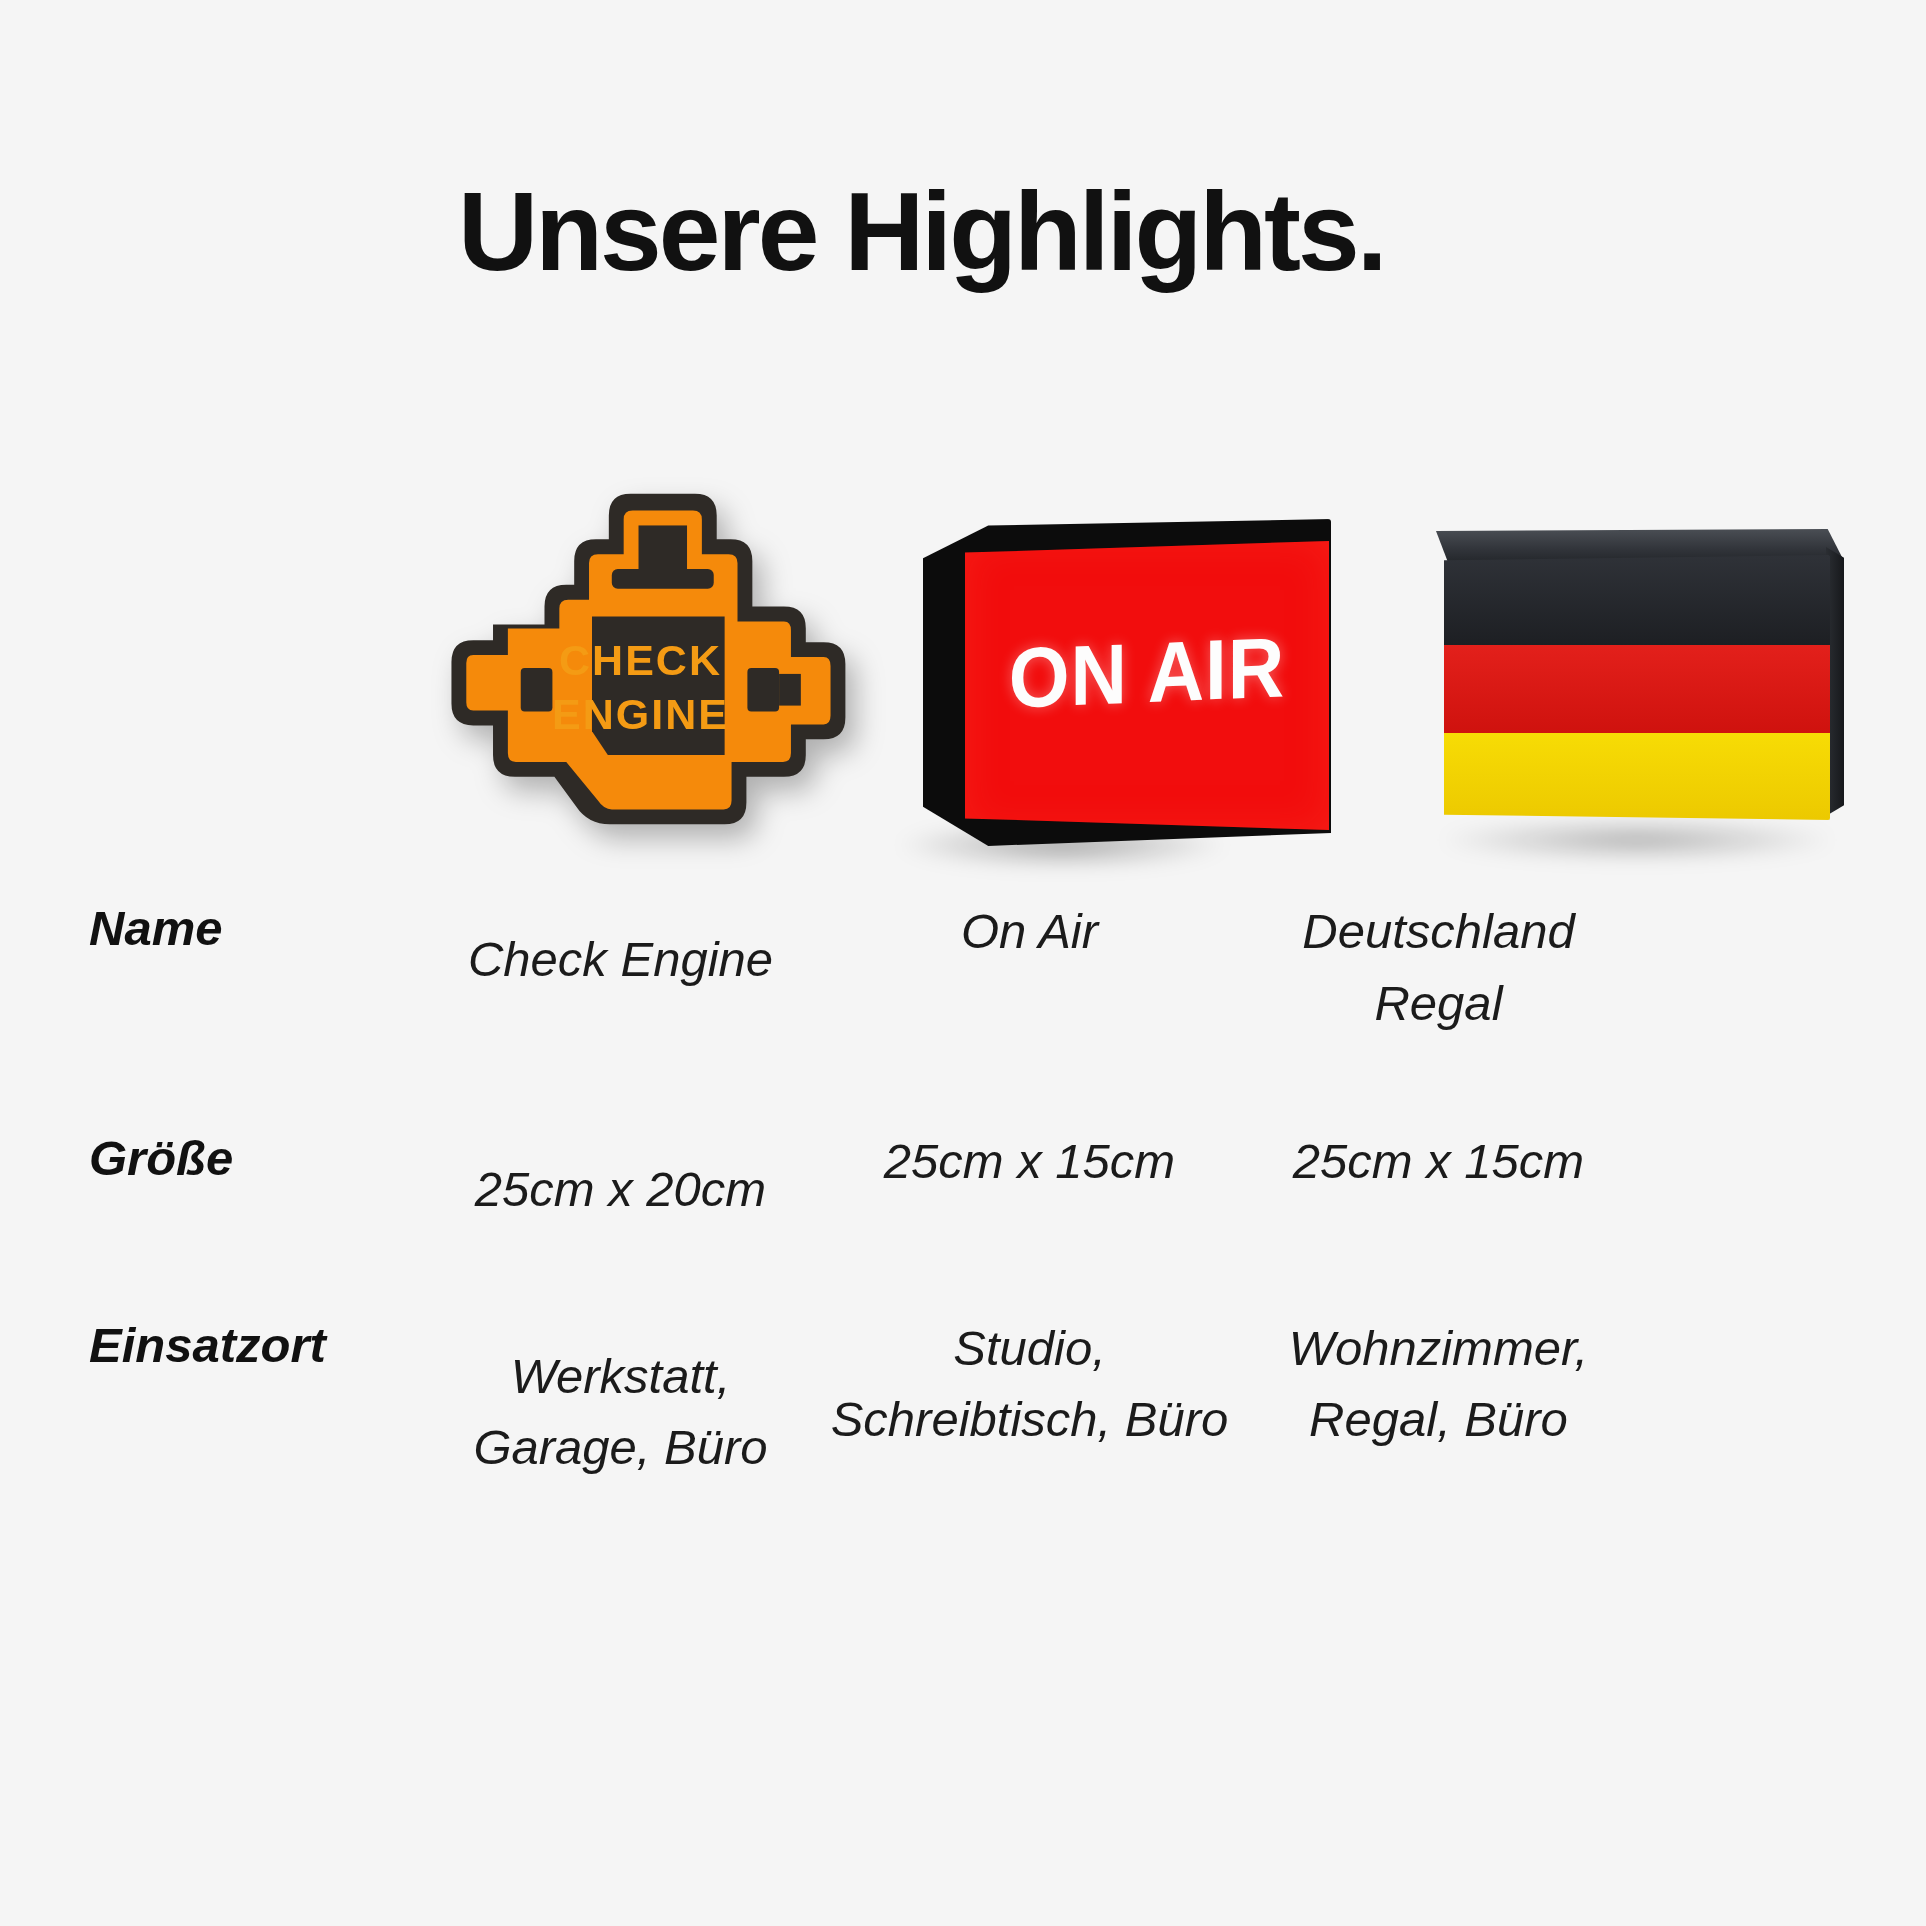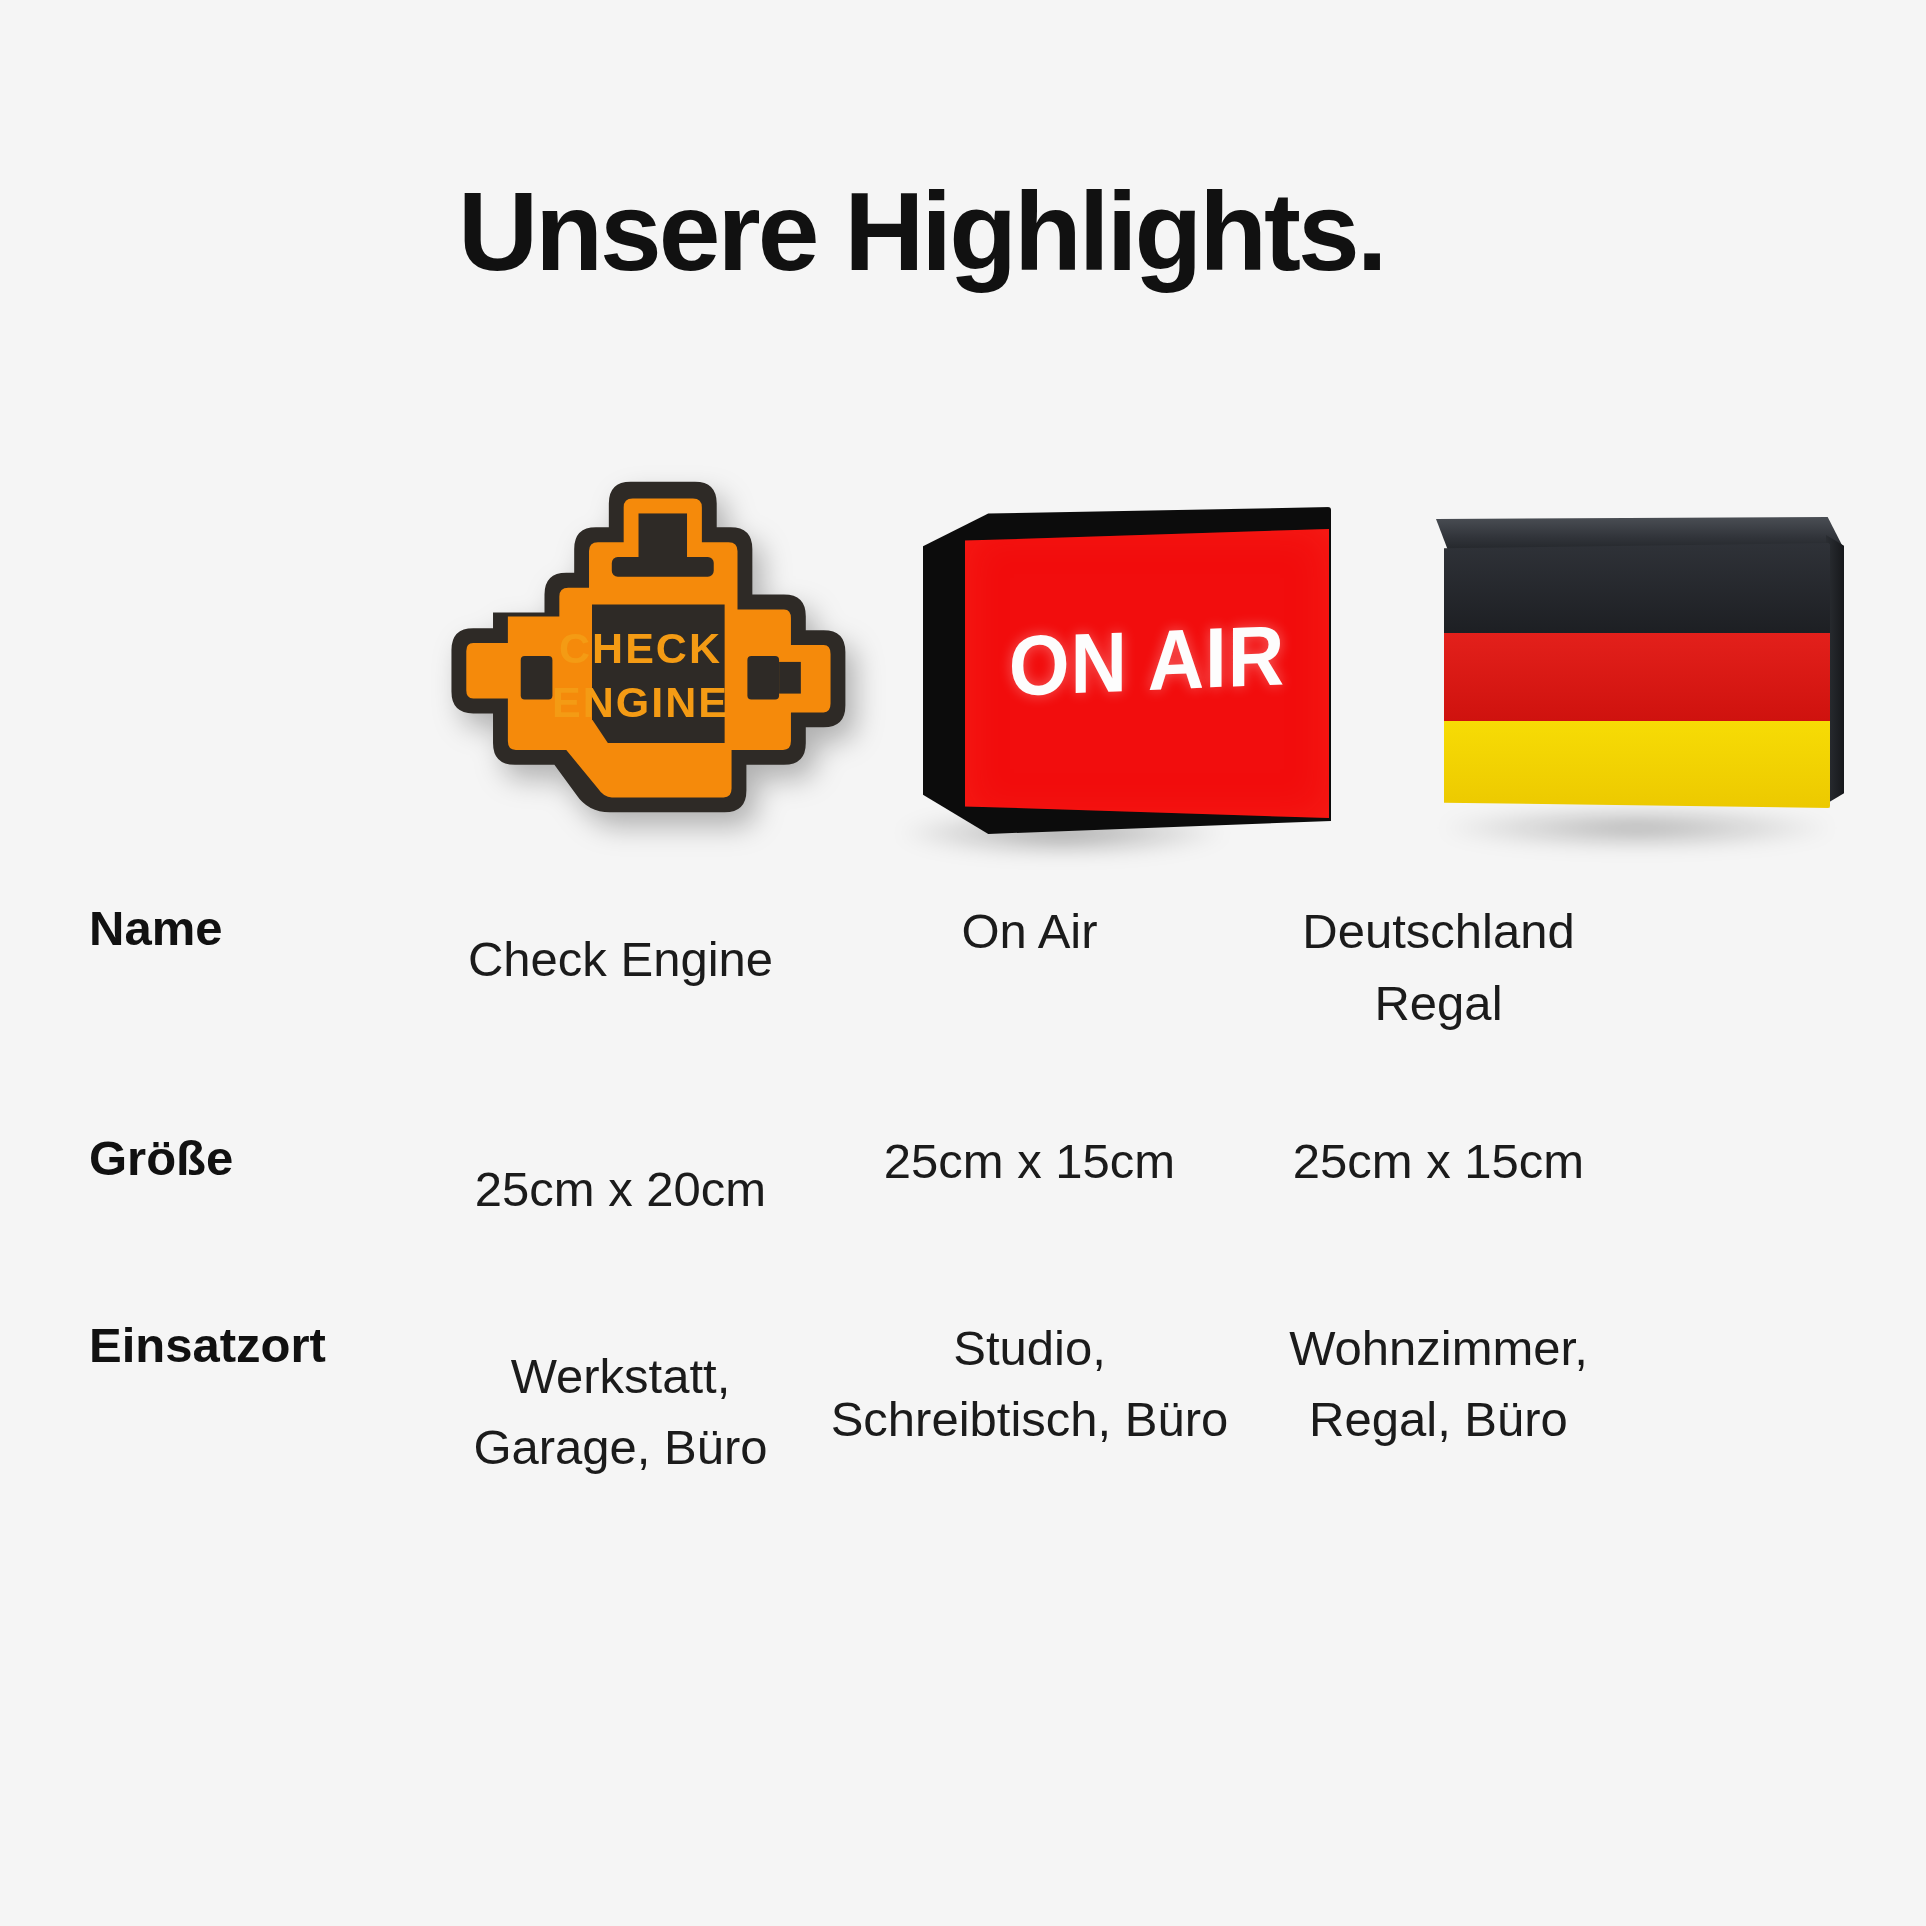--- a/index.html
+++ b/index.html
@@ -17,21 +17,21 @@
     left:458px;top:168px;
     font-size:111px;
     font-weight:bold;
     letter-spacing:-3px;
     color:#111111;
     white-space:nowrap;
   }
   
   .products{
     position:absolute;
-    left:0;top:426px;
+    left:0;top:438px;
     width:1927px;height:436px;
   }
   .prod{position:absolute;bottom:0;}
 
   
   .ce-wrap{left:398px;width:485px;height:416px;}
   .ce-svg{position:absolute;left:0;bottom:0;width:485px;height:416px;
           filter:drop-shadow(10px 14px 14px rgba(0,0,0,0.28));}
   .ce-txt{
     position:absolute;
@@ -108,20 +108,21 @@
   .de-band{position:absolute;left:0;width:100%;}
   .de-black{top:0;height:34%;background:linear-gradient(180deg,#2f3238,#1d1f23);}
   .de-red{top:34%;height:33%;background:linear-gradient(180deg,#e3201b,#cf120e);}
   .de-gold{top:67%;height:33%;background:linear-gradient(180deg,#f7dc05,#ecc900);}
 
   
   .table{
     position:absolute;
     left:0;top:896px;
     width:1643px;
+    font-style:italic;
   }
   .row{
     display:flex;
     align-items:flex-start;
     margin-bottom:87px;
   }
   .cell-label{
     width:416px;
     padding-left:89px;
     box-sizing:border-box;

